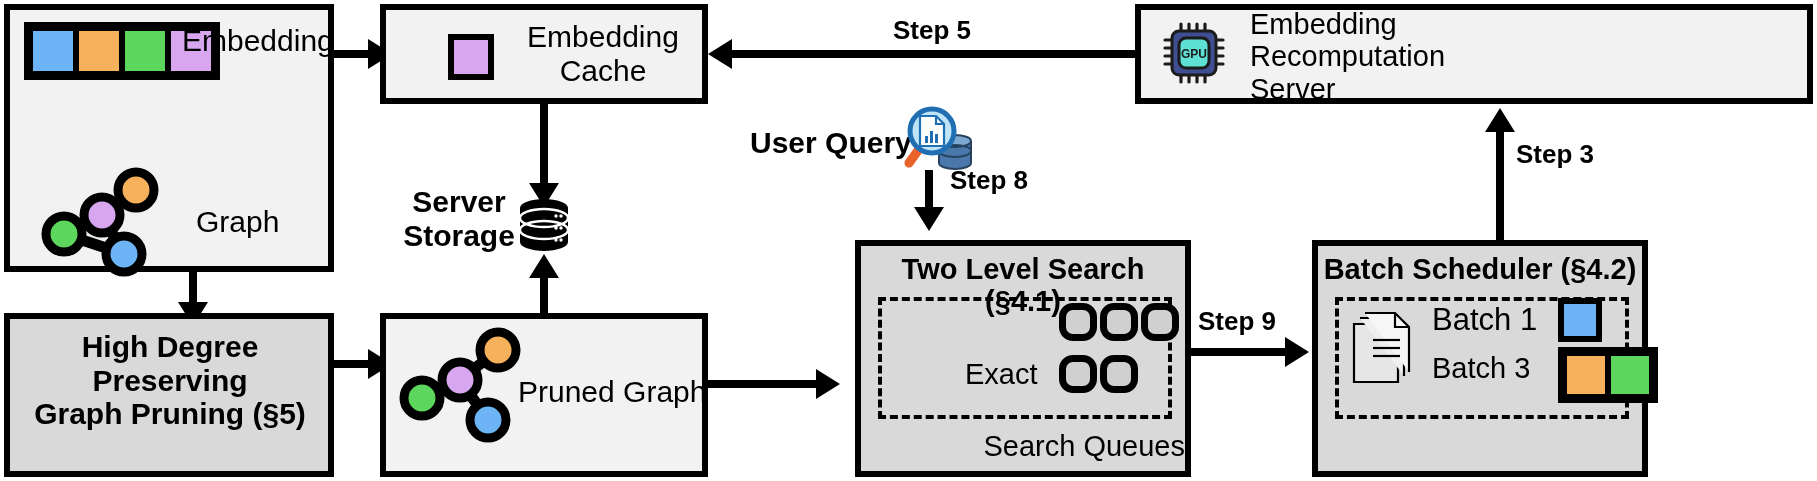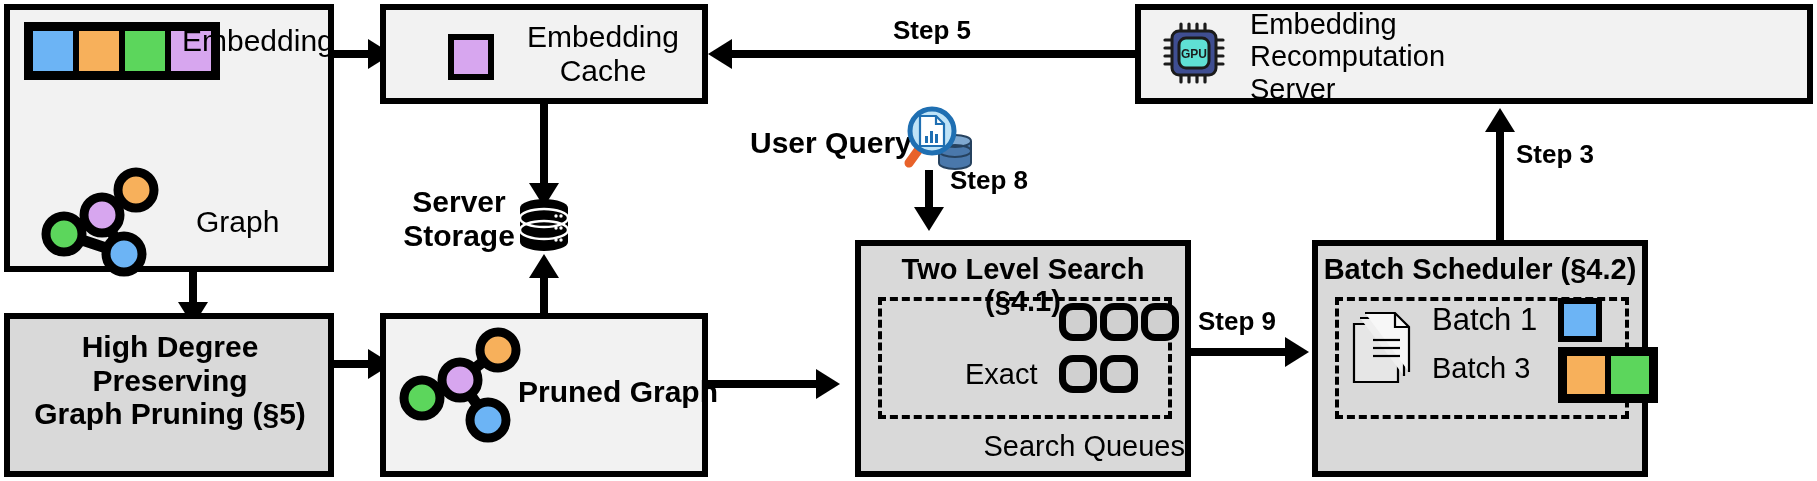--- a/index.html
+++ b/index.html
@@ -119,21 +119,21 @@
         <line x1="98" y1="20" x2="60" y2="50"></line>
         <line x1="60" y1="50" x2="22" y2="68"></line>
         <line x1="60" y1="50" x2="88" y2="90"></line>
       </g>
       <circle cx="98" cy="20" r="18" fill="#f7b05b" stroke="#000" stroke-width="9"></circle>
       <circle cx="60" cy="50" r="18" fill="#d7a6ef" stroke="#000" stroke-width="9"></circle>
       <circle cx="22" cy="68" r="18" fill="#5cd65c" stroke="#000" stroke-width="9"></circle>
       <circle cx="88" cy="90" r="18" fill="#6cb4f5" stroke="#000" stroke-width="9"></circle>
     </svg>
   </div>
-  <div class="lbl" style="left:518px;top:375px;font-size:30px;font-weight:bold;">Pruned Graph</div>
+  <div class="lbl" style="left:518px;top:375px;font-size:30px;">Pruned Graph</div>
 
   <div class="ln" style="left:708px;top:380px;width:114px;height:8px;"></div>
   <div class="ahead ah-right" style="left:816px;top:369px;"></div>
 
   <div class="lbl bold" style="left:750px;top:126px;font-size:30px;">User Query</div>
   <div class="gwrap" style="left:898px;top:105px;width:78px;height:72px;">
     <svg width="78" height="72" viewBox="0 0 78 72">
 
       <g transform="translate(40,28)">
         <ellipse cx="17" cy="8" rx="16" ry="6" fill="#3b5f8a"></ellipse>

